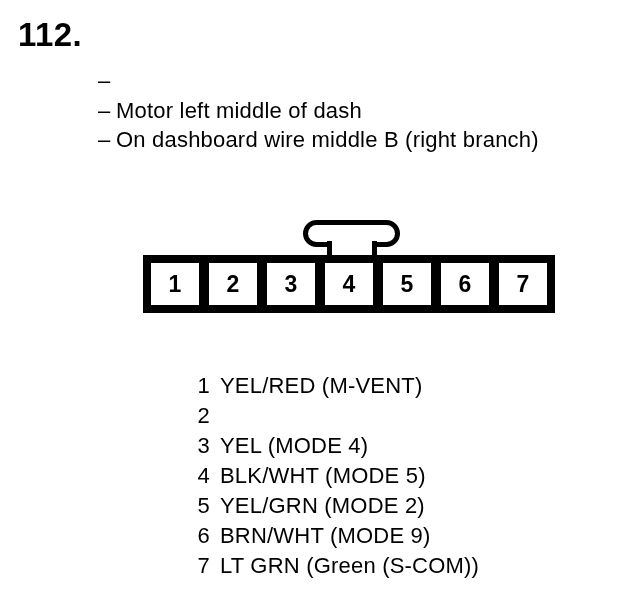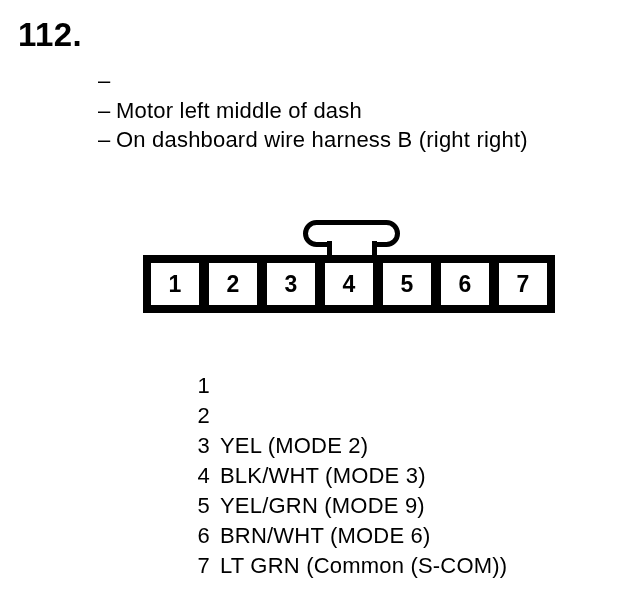--- a/index.html
+++ b/index.html
@@ -108,21 +108,21 @@
   <div class="details">
     <div class="detail-line">
       <span class="dash">–</span>
     </div>
     <div class="detail-line">
       <span class="dash">–</span>
       <span>Motor left middle of dash</span>
     </div>
     <div class="detail-line">
       <span class="dash">–</span>
-      <span>On dashboard wire harness B (right right)</span>
+      <span>On dashboard wire middle B (right branch)</span>
     </div>
   </div>
 
   <div class="connector">
     <div class="latch-head"></div>
     <div class="latch-stem"></div>
     <div class="connector-body">
       <div class="pin-cell">
         <span>1</span>
       </div>
@@ -143,39 +143,40 @@
       </div>
       <div class="pin-cell">
         <span>7</span>
       </div>
     </div>
   </div>
 
   <div class="pin-list">
     <div class="pin-row">
       <span class="pin-num">1</span>
+      <span class="pin-label">YEL/RED (M-VENT)</span>
     </div>
     <div class="pin-row">
       <span class="pin-num">2</span>
     </div>
     <div class="pin-row">
       <span class="pin-num">3</span>
-      <span class="pin-label">YEL (MODE 2)</span>
+      <span class="pin-label">YEL (MODE 4)</span>
     </div>
     <div class="pin-row">
       <span class="pin-num">4</span>
-      <span class="pin-label">BLK/WHT (MODE 3)</span>
+      <span class="pin-label">BLK/WHT (MODE 5)</span>
     </div>
     <div class="pin-row">
       <span class="pin-num">5</span>
-      <span class="pin-label">YEL/GRN (MODE 9)</span>
+      <span class="pin-label">YEL/GRN (MODE 2)</span>
     </div>
     <div class="pin-row">
       <span class="pin-num">6</span>
-      <span class="pin-label">BRN/WHT (MODE 6)</span>
+      <span class="pin-label">BRN/WHT (MODE 9)</span>
     </div>
     <div class="pin-row">
       <span class="pin-num">7</span>
-      <span class="pin-label">LT GRN (Common (S-COM))</span>
+      <span class="pin-label">LT GRN (Green (S-COM))</span>
     </div>
   </div>
 
 </div>
 
 </body></html>

